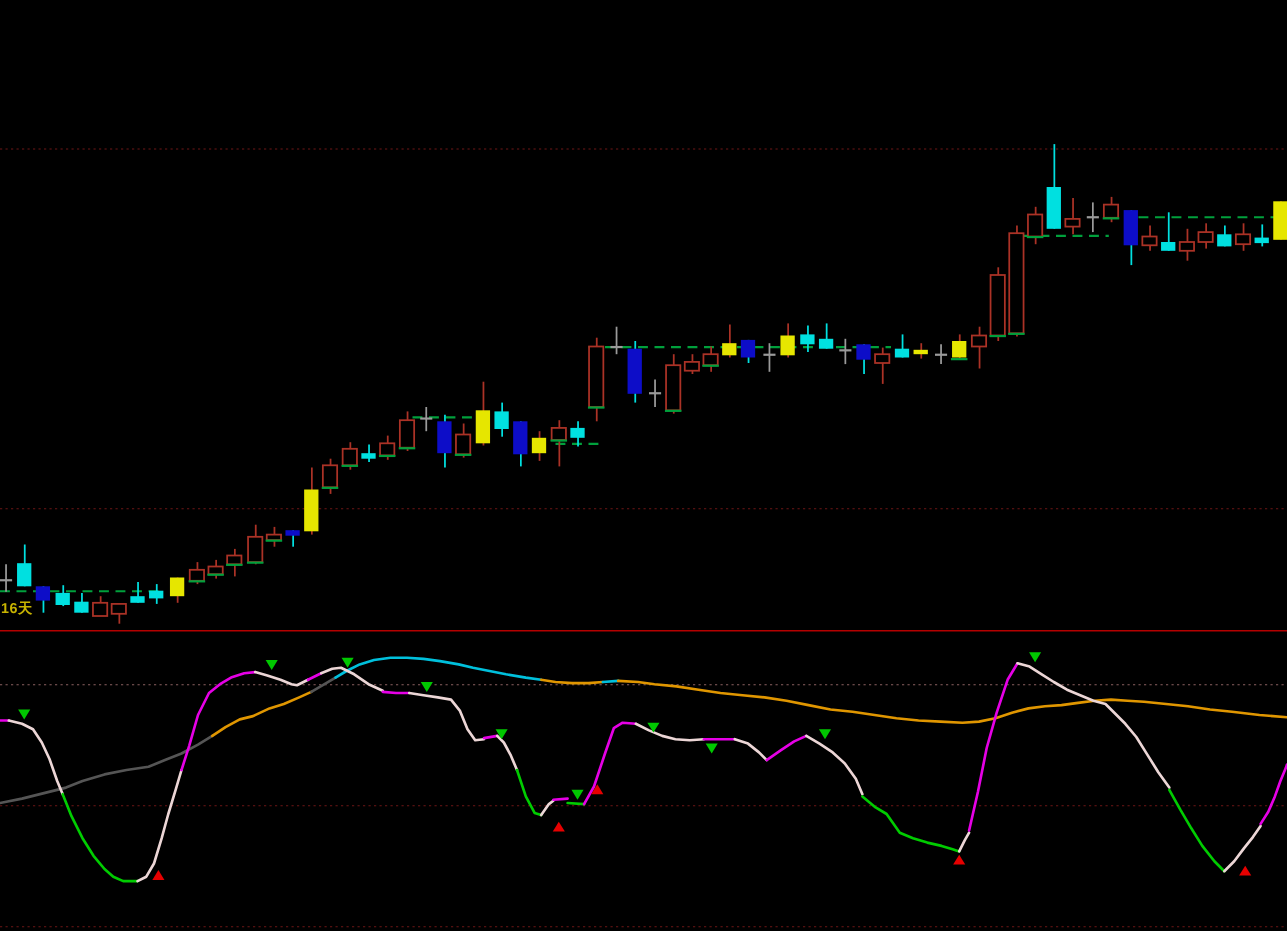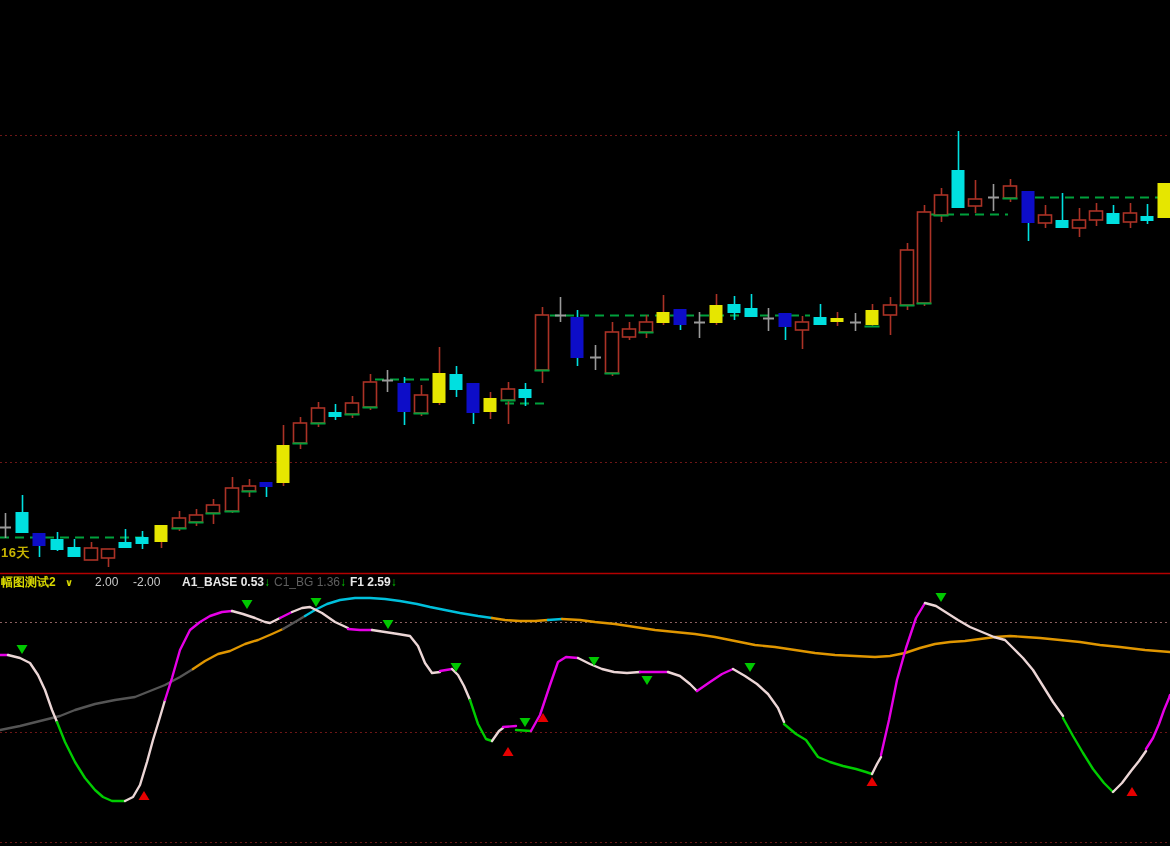--- a/index.html
+++ b/index.html
@@ -387,22 +387,13 @@
         <polygon points="138.5,800 149.5,800 144,791" fill="#e60000"></polygon>
         <polygon points="502.5,756 513.5,756 508,747" fill="#e60000"></polygon>
         <polygon points="537.5,722 548.5,722 543,713" fill="#e60000"></polygon>
         <polygon points="866.5,786 877.5,786 872,777" fill="#e60000"></polygon>
         <polygon points="1126.5,796 1137.5,796 1132,787" fill="#e60000"></polygon>
       </g>
   </svg>
 
   <div id="upper-label" style="color: rgb(200, 180, 0);">16天</div>
 
-  <div id="indicator-header">
-    <span id="ind-name" style="left: 1px; color: rgb(216, 216, 0); font-weight: 700;">幅图测试2</span>
-    <span id="ind-chevron" class="chev" style="left: 65px; color: rgb(216, 216, 0);">∨</span>
-  <span style="left: 95px; color: rgb(200, 200, 200);">2.00</span>
-      <span style="left: 133px; color: rgb(200, 200, 200);">-2.00</span>
-      <span class="readout" style="left: 182px; color: rgb(232, 232, 232); font-weight: 700;">A1_BASE 0.53<span style="position: static; color: rgb(0, 200, 0);">↓</span></span>
-      <span class="readout" style="left: 274px; color: rgb(95, 95, 95);">C1_BG 1.36<span style="position: static; color: rgb(0, 200, 0);">↓</span></span>
-      <span class="readout" style="left: 350px; color: rgb(232, 232, 232); font-weight: 700;">F1 2.59<span style="position: static; color: rgb(0, 200, 0);">↓</span></span>
-    </div>
 </div>
 
 </body></html>

